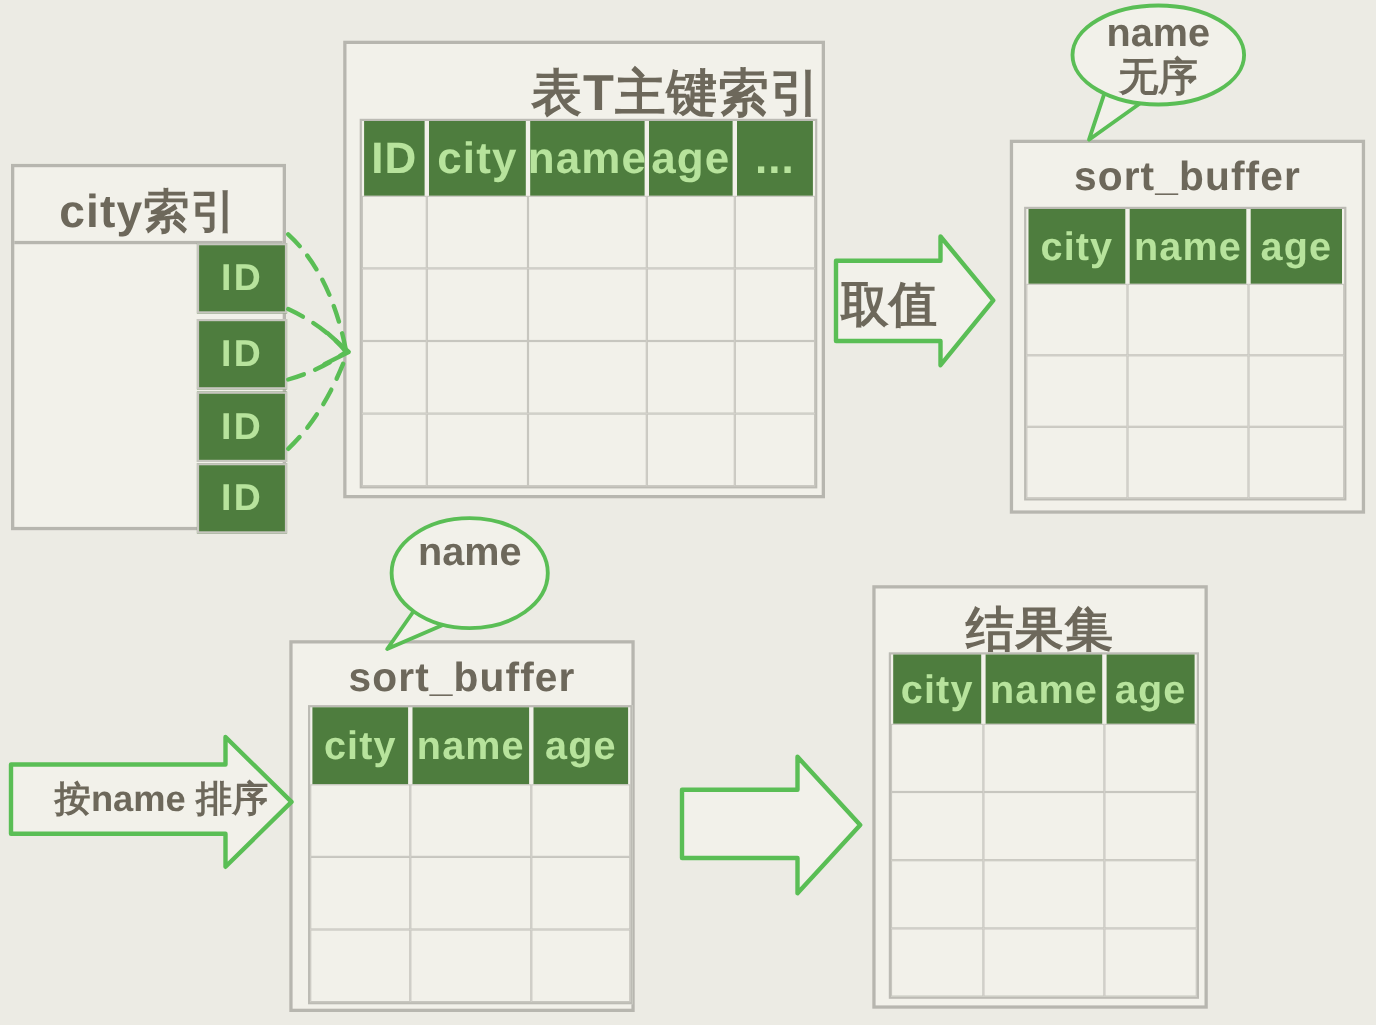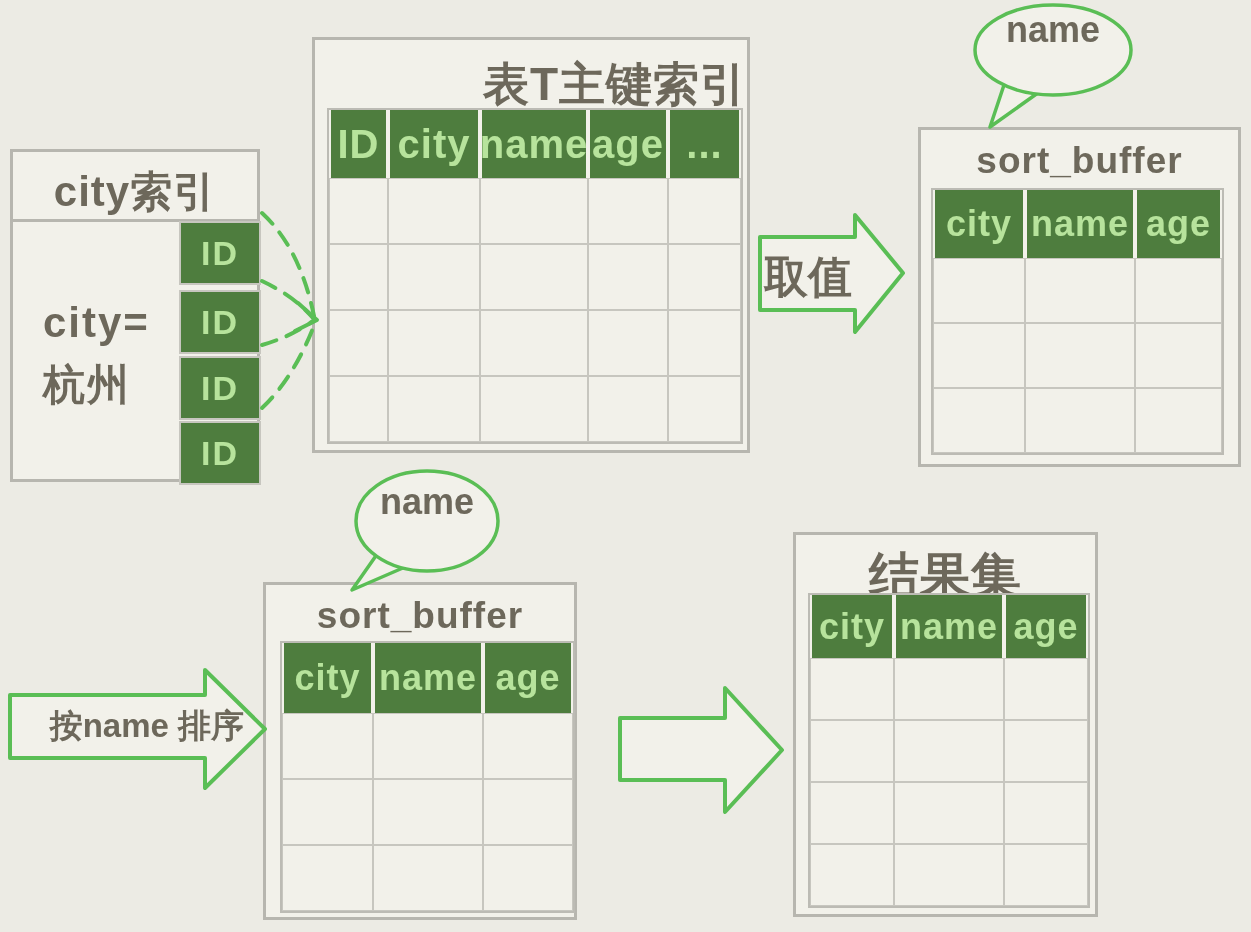--- a/index.html
+++ b/index.html
@@ -46,24 +46,20 @@
     <polygon points="1005,82 990,127 1042,90" fill="#f2f1ea" stroke="#5abe55" stroke-width="3.5" stroke-linejoin="round"></polygon>
     <ellipse cx="1053" cy="50" rx="78" ry="45" fill="#f2f1ea" stroke="#5abe55" stroke-width="3.5"></ellipse>
 
     <polygon points="380,550 352,590 412,564" fill="#f2f1ea" stroke="#5abe55" stroke-width="3.5" stroke-linejoin="round"></polygon>
     <ellipse cx="427" cy="521" rx="71" ry="50" fill="#f2f1ea" stroke="#5abe55" stroke-width="3.5"></ellipse>
   </svg>
 
   <div class="box" style="left:10px;top:110px;width:250px;height:333px;margin-top:39px;">
     <div class="box-title" style="top:12px;font-size:42px;">city索引</div>
     <div class="divider" style="top:67px;"></div>
-    <div class="filter-label" style="left:30px;top:140px;">
-      <div>city=</div>
-      <div>杭州</div>
-    </div>
     <div id="id-cells">
         <div class="idcell" style="top: 69px;">ID</div>
         <div class="idcell" style="top: 138px;">ID</div>
         <div class="idcell" style="top: 204px;">ID</div>
         <div class="idcell" style="top: 269px;">ID</div>
       </div>
   </div>
 
   <div class="box" style="left:312px;top:37px;width:438px;height:416px;">
     <div class="box-title" style="top:14px;font-size:46px;text-align:right;">表T主键索引</div>
@@ -138,21 +134,21 @@
         <div class="bcell"></div>
         <div class="bcell"></div>
         <div class="bcell"></div>
         <div class="bcell"></div>
         <div class="bcell"></div>
         <div class="bcell"></div>
       </div>
   </div>
 
   <div class="box" style="left:793px;top:532px;width:305px;height:385px;">
-    <div class="box-title" style="top:8px;font-size:50px;">结果集</div>
+    <div class="box-title" style="top:8px;font-size:44px;">结果集</div>
   </div>
   <div class="grid" style="left:808px;top:593px;--cols:84px 110px 84px;--hh:63px;--rh:62px;--hfs:36px;">
     <div class="thead">
         <div class="hcell">city</div>
         <div class="hcell">name</div>
         <div class="hcell">age</div>
       </div>
     <div class="tbody">
         <div class="bcell"></div>
         <div class="bcell"></div>
@@ -167,18 +163,19 @@
         <div class="bcell"></div>
         <div class="bcell"></div>
       </div>
   </div>
 
   <div class="arrow-label" style="left:756px;top:248px;width:96px;font-size:44px;">取值</div>
   <div class="arrow-label" style="left:14px;top:704px;width:230px;font-size:33px;">按name 排序</div>
 
   <div class="bubble-text" style="left:993px;top:10px;width:120px;font-size:36px;">
     <div>name</div>
+    <div>无序</div>
   </div>
   <div class="bubble-text" style="left:367px;top:482px;width:120px;font-size:36px;">
     <div>name</div>
   </div>
 
 </div>
 
 </body></html>

